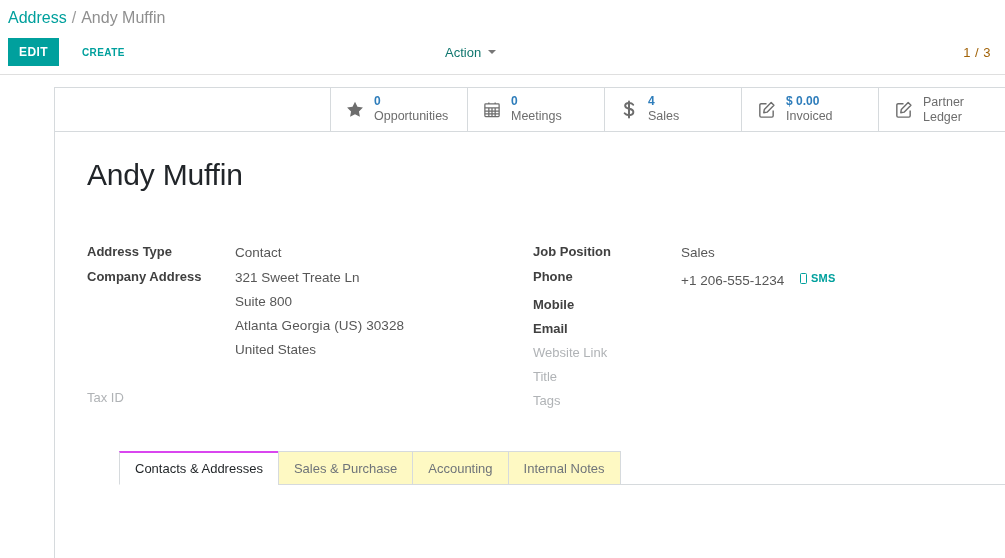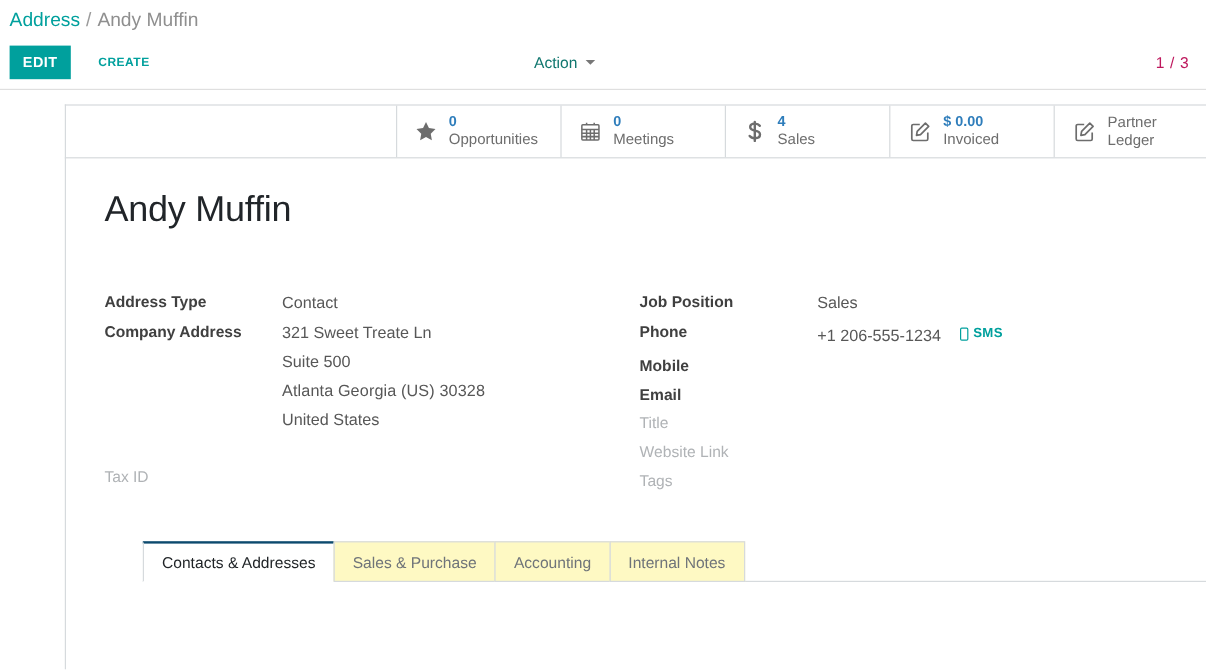--- a/index.html
+++ b/index.html
@@ -82,21 +82,21 @@
     margin-left: 7px;
     width: 0; height: 0;
     border-left: 4px solid transparent;
     border-right: 4px solid transparent;
     border-top: 4px solid #777;
     display: inline-block;
   }
   .pager {
     margin-left: auto;
     font-size: 13px;
-    color: #be185d;
+    color: #a16207;
     letter-spacing: .5px;
     padding-right: 4px;
   }
 
   
   .sheet-outer {
     position: relative;
     height: 483px;
     background: #ffffff;
   }
@@ -251,21 +251,21 @@
     border-bottom: 1px solid #d6dadd;
     background: #fef9c3;
     margin-bottom: -1px;
     margin-right: -1px;
     cursor: pointer;
     white-space: nowrap;
   }
   .tab.active {
     color: #1f2326;
     background: #ffffff;
-    border-top: 2px solid #0c4a6e;
+    border-top: 2px solid #d946ef;
     border-bottom: 1px solid #ffffff;
     padding-top: 8px;
   }
   .tab-filler {
     flex: 1 1 auto;
     height: 1px;
   }
   .tab-content {
     height: 80px;
     background: #ffffff;
@@ -372,21 +372,21 @@
 
           <div class="field-row">
             <div class="field-label">Address Type</div>
             <div class="field-value">Contact</div>
           </div>
 
           <div class="field-row">
             <div class="field-label">Company Address</div>
             <div class="field-value">
               <span class="addr-line">321 Sweet Treate Ln</span>
-              <span class="addr-line">Suite 500</span>
+              <span class="addr-line">Suite 800</span>
               <span class="addr-line addr-city">Atlanta  Georgia (US)  30328</span>
               <span class="addr-line">United States</span>
             </div>
           </div>
 
           <div class="field-row" style="margin-top:24px;">
             <div class="field-label muted">Tax ID</div>
             <div class="field-value"></div>
           </div>
 
@@ -414,26 +414,26 @@
             <div class="field-label">Mobile</div>
             <div class="field-value"></div>
           </div>
 
           <div class="field-row">
             <div class="field-label">Email</div>
             <div class="field-value"></div>
           </div>
 
           <div class="field-row">
+            <div class="field-label muted">Website Link</div>
+            <div class="field-value"></div>
+          </div>
+
+          <div class="field-row">
             <div class="field-label muted">Title</div>
-            <div class="field-value"></div>
-          </div>
-
-          <div class="field-row">
-            <div class="field-label muted">Website Link</div>
             <div class="field-value"></div>
           </div>
 
           <div class="field-row">
             <div class="field-label muted">Tags</div>
             <div class="field-value"></div>
           </div>
 
         </div>
       </div>

